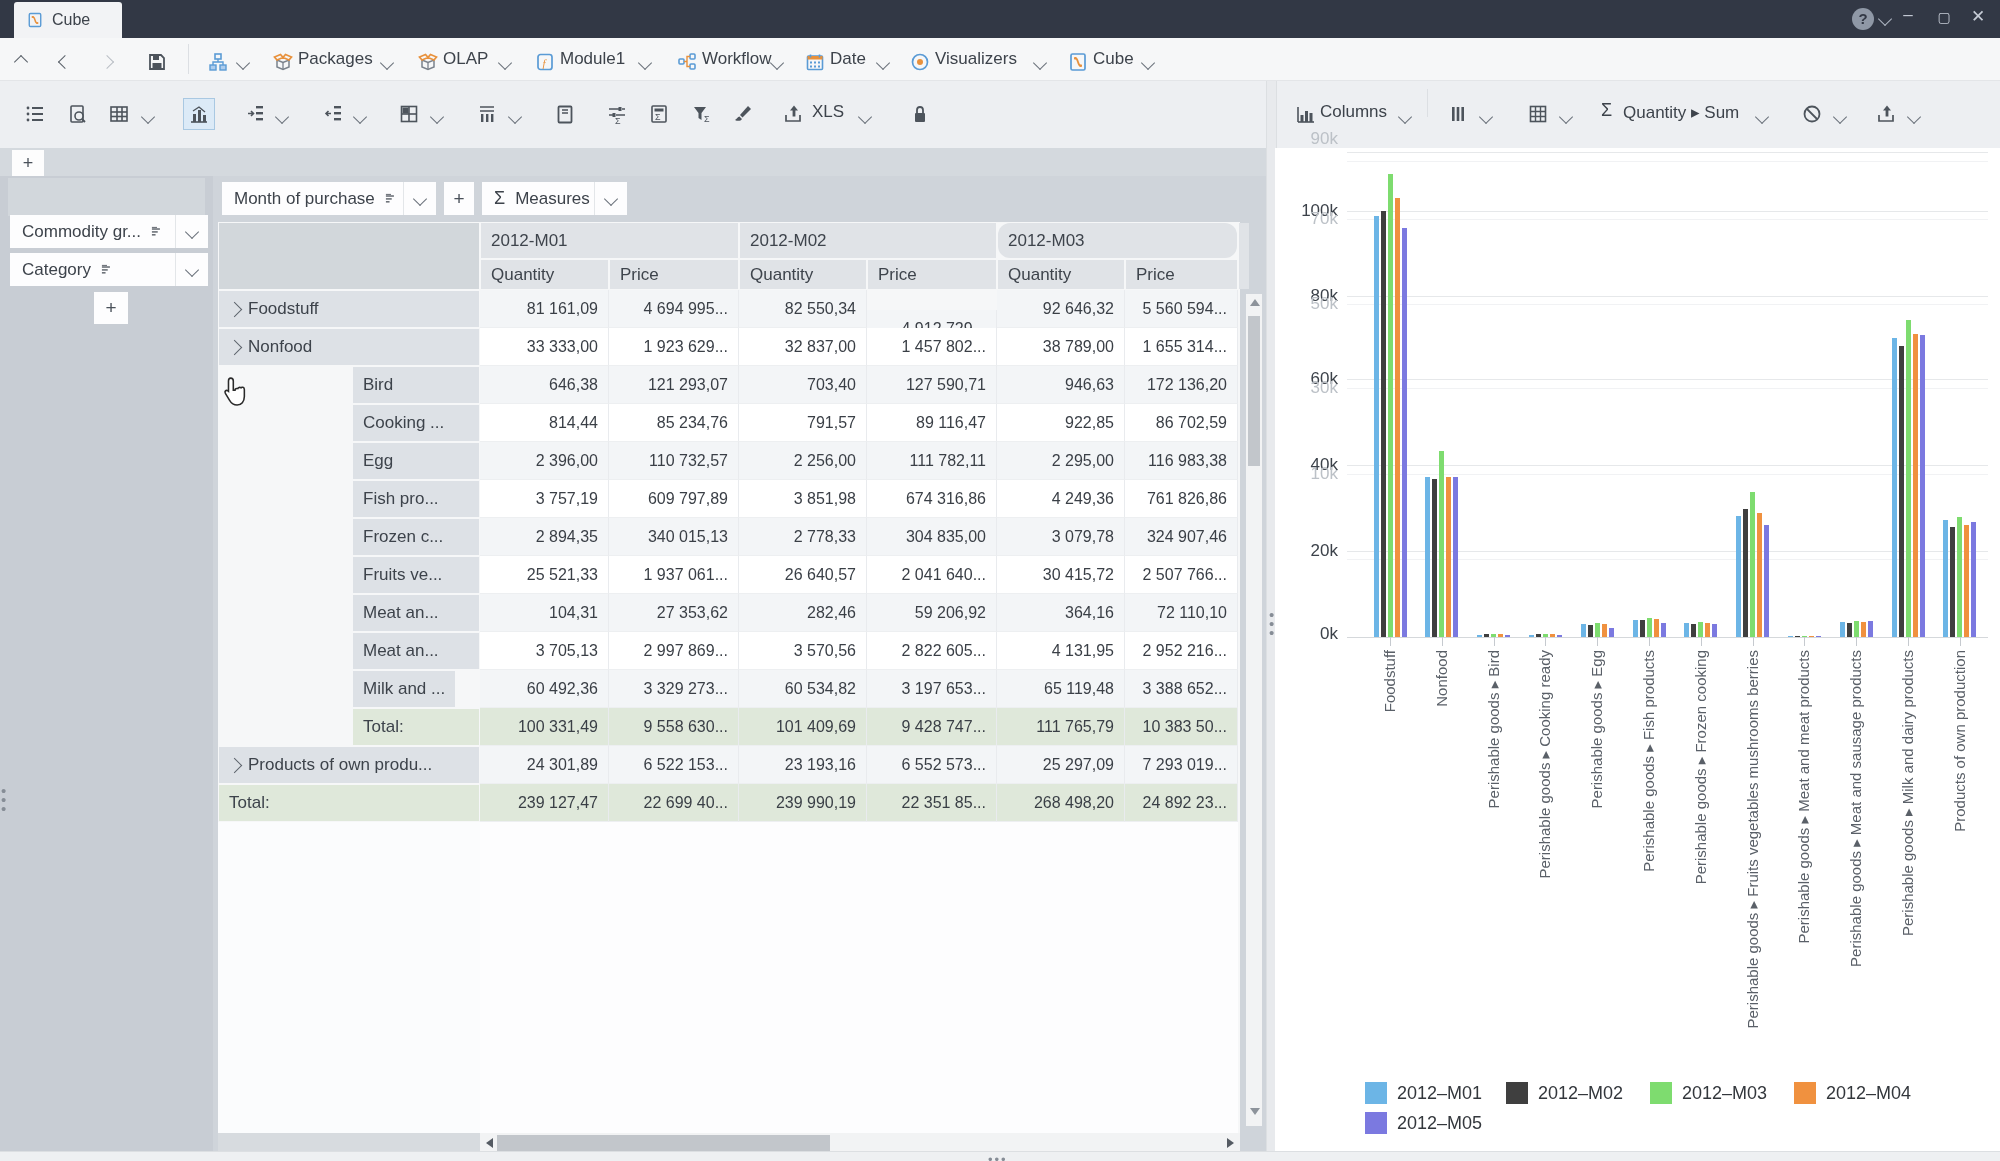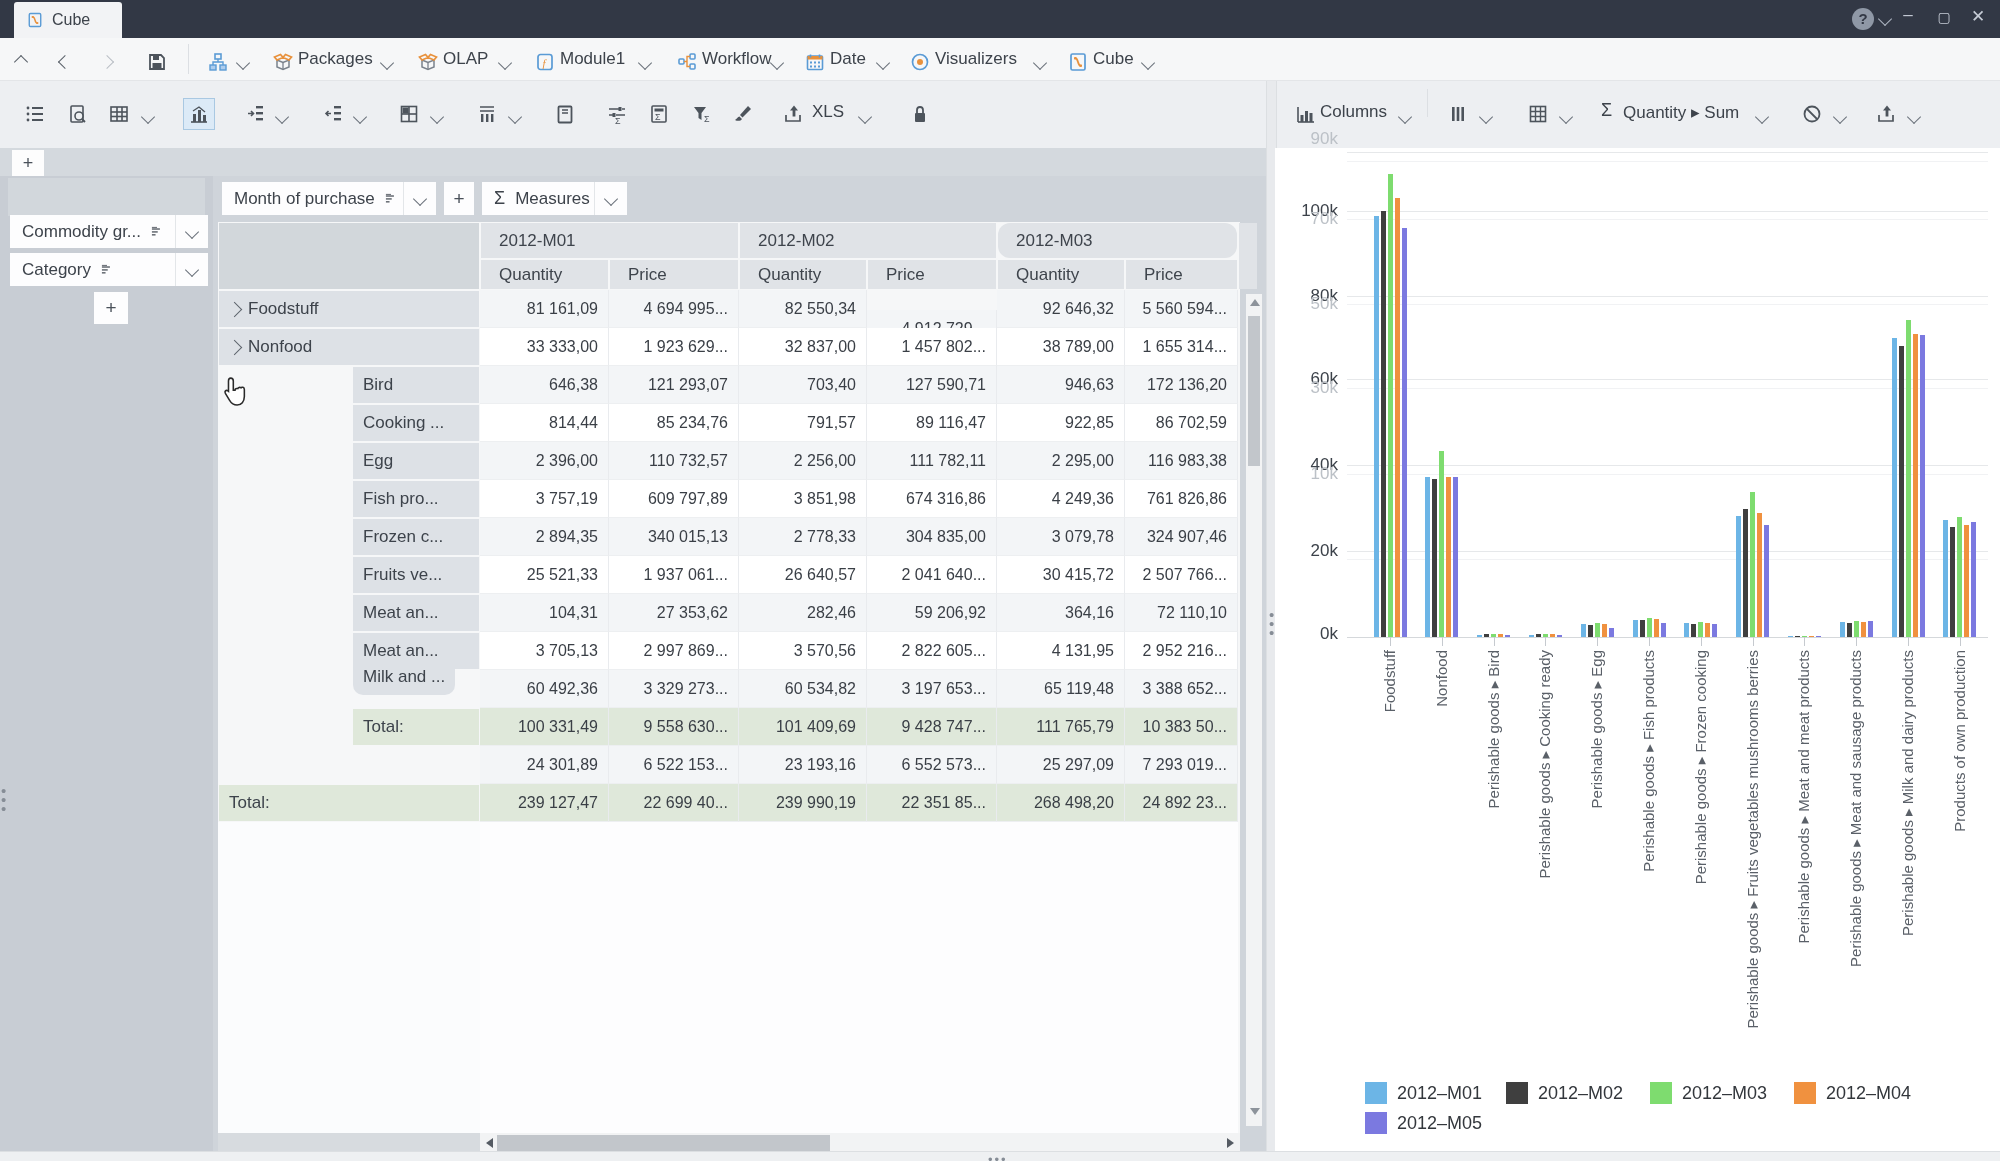--- a/index.html
+++ b/index.html
@@ -31,21 +31,21 @@
   .dropzone{position:absolute;left:8px;top:2px;width:197px;height:38px;background:#d2d7dc;}
   .chip{position:absolute;background:#fdfdfe;display:flex;align-items:center;box-sizing:border-box;
         font-size:17px;color:#3d434b;padding-left:12px;gap:8px;}
   .chipchev{position:absolute;background:#fdfdfe;border-left:1px solid #e3e6e9;display:flex;align-items:center;justify-content:center;box-sizing:border-box;}
   .plusbtn{position:absolute;background:#fdfdfe;text-align:center;color:#4a515a;}
   
   .pivot-bg{position:absolute;left:213px;top:176px;width:1053px;height:985px;background:#cfd4da;}
   .table-canvas{position:absolute;left:218px;top:222px;width:1022px;height:911px;background:#fdfdfe;}
   .hdr-blank{position:absolute;background:#d2d7db;}
   .hcell{position:absolute;background:#e0e3e7;box-sizing:border-box;font-size:17px;color:#3e444c;
-         display:flex;align-items:center;padding-left:18px;}
+         display:flex;align-items:center;padding-left:10px;}
   .lblcell{position:absolute;background:#dde1e6;box-sizing:border-box;font-size:17px;color:#3d434b;
          display:flex;align-items:center;padding-left:10px;gap:6px;}
   .dcell{position:absolute;box-sizing:border-box;font-size:16px;color:#3a3f46;text-align:right;
          display:flex;align-items:center;justify-content:flex-end;padding-right:10px;
          border-right:1px solid #e9ebee;border-bottom:1px solid #edeff1;}
   .expander{display:inline-block;width:10px;height:10px;border-right:1.7px solid #5d646d;border-bottom:1.7px solid #5d646d;}
   .exp-closed{transform:rotate(-45deg);margin-right:2px;}
   .exp-open{transform:rotate(45deg);margin-right:2px;margin-top:-4px;}
   
   .sb-track{position:absolute;background:#f2f3f4;}
@@ -499,34 +499,38 @@
       <div class="dcell" style="left: 649px; top: 372px; width: 130px; height: 38px; background: rgb(243, 245, 247);">59 206,92</div>
       <div class="dcell" style="left: 779px; top: 372px; width: 128px; height: 38px; background: rgb(243, 245, 247);">364,16</div>
       <div class="dcell" style="left: 907px; top: 372px; width: 113px; height: 38px; background: rgb(243, 245, 247);">72 110,10</div>
       <div class="lblcell" style="left: 135px; top: 411px; width: 126px; height: 36px;">Meat an...</div>
       <div class="dcell" style="left: 262px; top: 410px; width: 129px; height: 38px; background: rgb(255, 255, 255);">3 705,13</div>
       <div class="dcell" style="left: 391px; top: 410px; width: 130px; height: 38px; background: rgb(255, 255, 255);">2 997 869...</div>
       <div class="dcell" style="left: 521px; top: 410px; width: 128px; height: 38px; background: rgb(255, 255, 255);">3 570,56</div>
       <div class="dcell" style="left: 649px; top: 410px; width: 130px; height: 38px; background: rgb(255, 255, 255);">2 822 605...</div>
       <div class="dcell" style="left: 779px; top: 410px; width: 128px; height: 38px; background: rgb(255, 255, 255);">4 131,95</div>
       <div class="dcell" style="left: 907px; top: 410px; width: 113px; height: 38px; background: rgb(255, 255, 255);">2 952 216...</div>
-      <div class="lblcell" style="left: 135px; top: 437px; width: 102px; height: 36px; border-radius: 10px;">Milk and ...</div>
+      <div class="lblcell" style="left: 135px; top: 449px; width: 102px; height: 36px;">Milk and ...</div>
       <div class="dcell" style="left: 262px; top: 448px; width: 129px; height: 38px; background: rgb(243, 245, 247);">60 492,36</div>
       <div class="dcell" style="left: 391px; top: 448px; width: 130px; height: 38px; background: rgb(243, 245, 247);">3 329 273...</div>
       <div class="dcell" style="left: 521px; top: 448px; width: 128px; height: 38px; background: rgb(243, 245, 247);">60 534,82</div>
       <div class="dcell" style="left: 649px; top: 448px; width: 130px; height: 38px; background: rgb(243, 245, 247);">3 197 653...</div>
       <div class="dcell" style="left: 779px; top: 448px; width: 128px; height: 38px; background: rgb(243, 245, 247);">65 119,48</div>
       <div class="dcell" style="left: 907px; top: 448px; width: 113px; height: 38px; background: rgb(243, 245, 247);">3 388 652...</div>
       <div class="lblcell" style="left: 135px; top: 487px; width: 126px; height: 36px; background: rgb(223, 232, 218);">Total:</div>
       <div class="dcell" style="left: 262px; top: 486px; width: 129px; height: 38px; background: rgb(223, 232, 218);">100 331,49</div>
       <div class="dcell" style="left: 391px; top: 486px; width: 130px; height: 38px; background: rgb(223, 232, 218);">9 558 630...</div>
       <div class="dcell" style="left: 521px; top: 486px; width: 128px; height: 38px; background: rgb(223, 232, 218);">101 409,69</div>
       <div class="dcell" style="left: 649px; top: 486px; width: 130px; height: 38px; background: rgb(223, 232, 218);">9 428 747...</div>
       <div class="dcell" style="left: 779px; top: 486px; width: 128px; height: 38px; background: rgb(223, 232, 218);">111 765,79</div>
       <div class="dcell" style="left: 907px; top: 486px; width: 113px; height: 38px; background: rgb(223, 232, 218);">10 383 50...</div>
+      <div class="lblcell" style="left: 1px; top: 525px; width: 260px; height: 36px;">
+        <span class="expander exp-closed"></span>
+        <span>Products of own produ...</span>
+      </div>
       <div class="dcell" style="left: 262px; top: 524px; width: 129px; height: 38px; background: rgb(243, 245, 247);">24 301,89</div>
       <div class="dcell" style="left: 391px; top: 524px; width: 130px; height: 38px; background: rgb(243, 245, 247);">6 522 153...</div>
       <div class="dcell" style="left: 521px; top: 524px; width: 128px; height: 38px; background: rgb(243, 245, 247);">23 193,16</div>
       <div class="dcell" style="left: 649px; top: 524px; width: 130px; height: 38px; background: rgb(243, 245, 247);">6 552 573...</div>
       <div class="dcell" style="left: 779px; top: 524px; width: 128px; height: 38px; background: rgb(243, 245, 247);">25 297,09</div>
       <div class="dcell" style="left: 907px; top: 524px; width: 113px; height: 38px; background: rgb(243, 245, 247);">7 293 019...</div>
       <div class="lblcell" style="left: 1px; top: 563px; width: 260px; height: 36px; background: rgb(223, 232, 218);">Total:</div>
       <div class="dcell" style="left: 262px; top: 562px; width: 129px; height: 38px; background: rgb(223, 232, 218);">239 127,47</div>
       <div class="dcell" style="left: 391px; top: 562px; width: 130px; height: 38px; background: rgb(223, 232, 218);">22 699 40...</div>
       <div class="dcell" style="left: 521px; top: 562px; width: 128px; height: 38px; background: rgb(223, 232, 218);">239 990,19</div>

